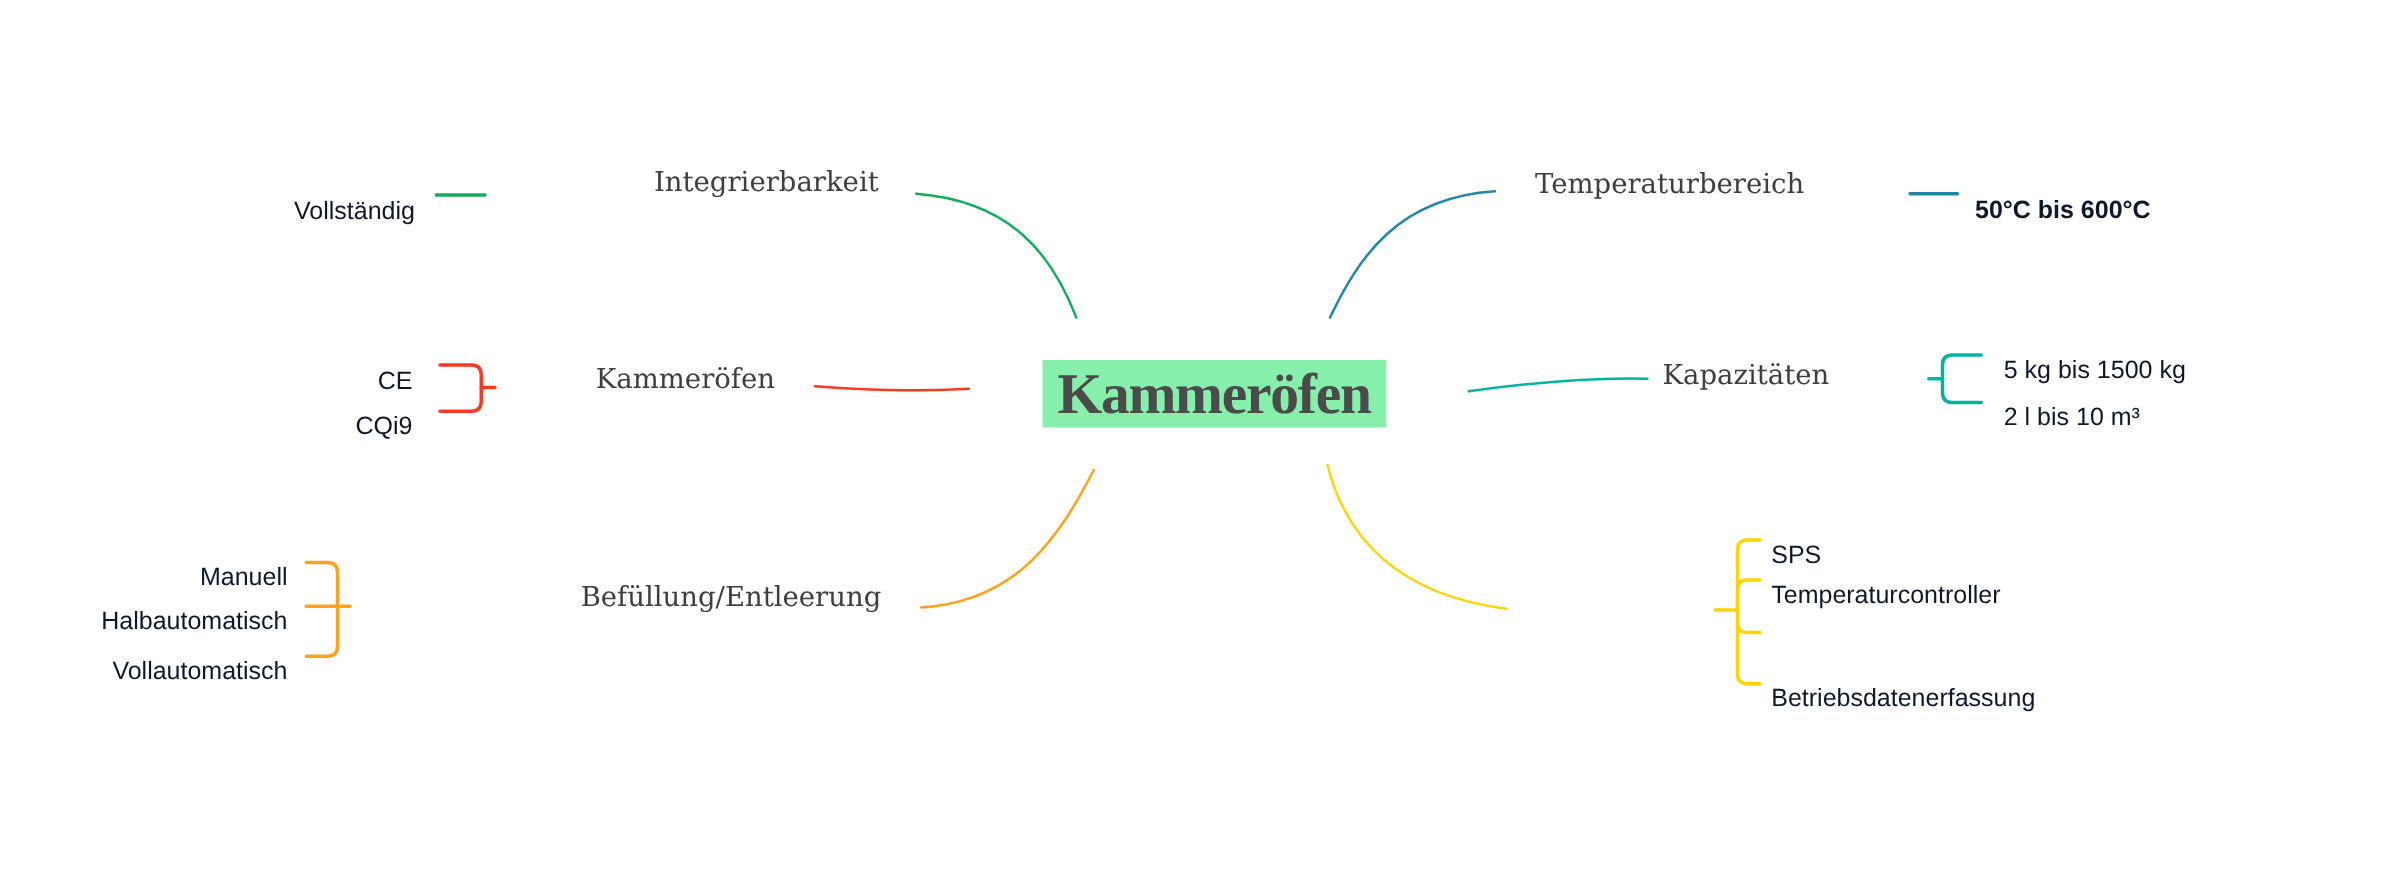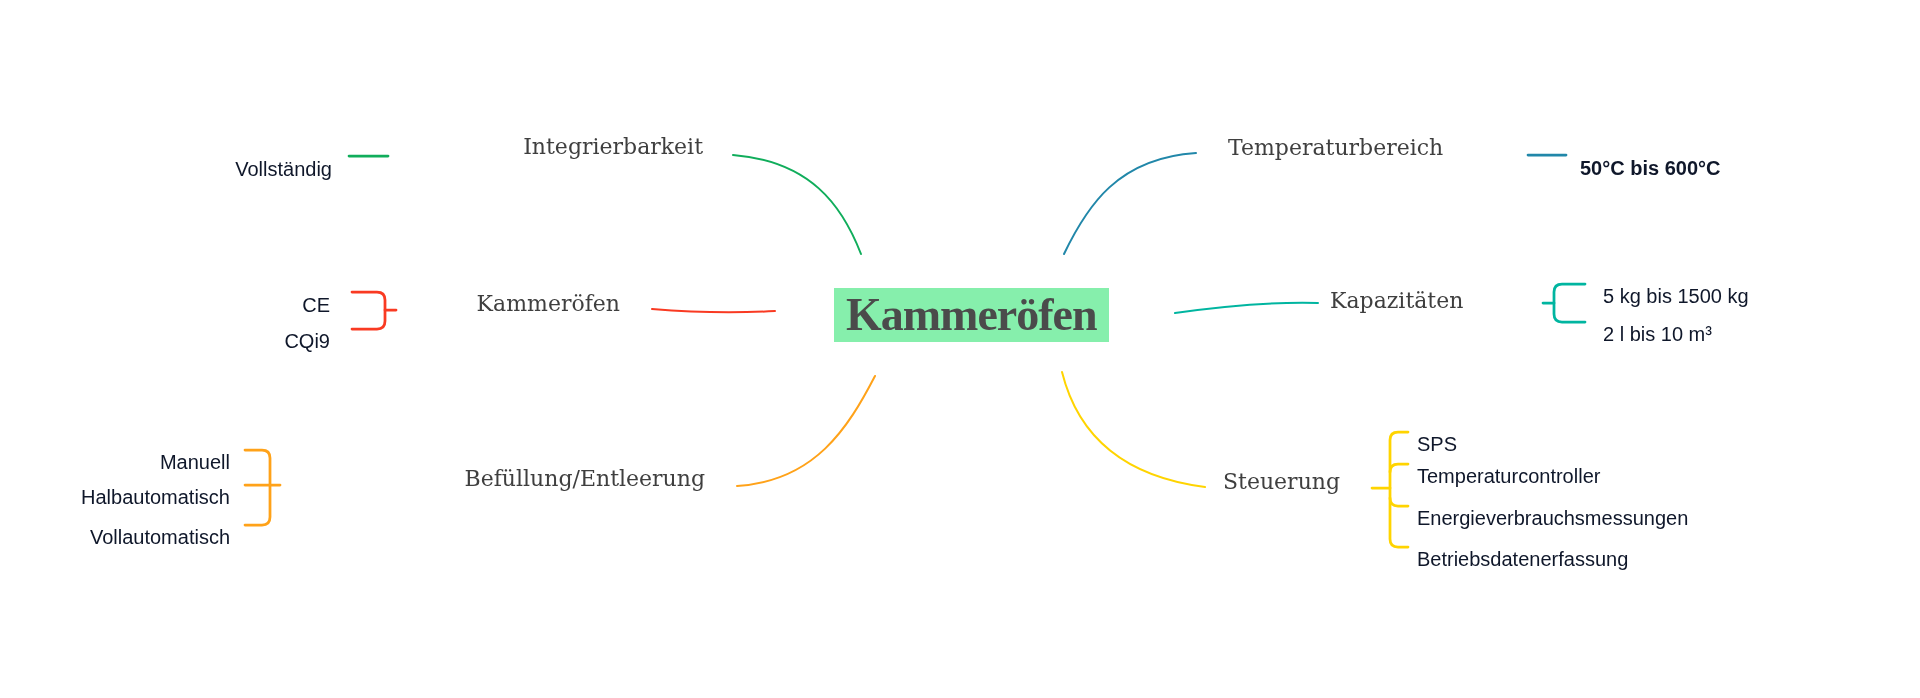--- a/index.html
+++ b/index.html
@@ -96,30 +96,28 @@
   </svg>
 
   <div class="node root pos-root">Kammeröfen</div>
 
   <div class="node topic pos-integrierbarkeit">Integrierbarkeit</div>
   <div class="node topic pos-konformitaet">Kammeröfen</div>
   <div class="node topic pos-befuellung">Befüllung/Entleerung</div>
 
   <div class="node topic pos-temperaturbereich">Temperaturbereich</div>
   <div class="node topic pos-kapazitaeten">Kapazitäten</div>
-  <div class="node topic pos-steuerung">Steuerung</div>
 
   <div class="node child pos-vollstaendig">Vollständig</div>
   <div class="node child pos-ce">CE</div>
   <div class="node child pos-cqi9">CQi9</div>
   <div class="node child pos-manuell">Manuell</div>
   <div class="node child pos-halbautomatisch">Halbautomatisch</div>
   <div class="node child pos-vollautomatisch">Vollautomatisch</div>
 
   <div class="node child pos-temp-value">50°C bis 600°C</div>
   <div class="node child pos-cap-value-0">5 kg bis 1500 kg</div>
   <div class="node child pos-cap-value-1">2 l bis 10 m³</div>
   <div class="node child pos-sps">SPS</div>
   <div class="node child pos-temperaturcontroller">Temperaturcontroller</div>
-  <div class="node child pos-energieverbrauchsmessungen">Energieverbrauchsmessungen</div>
   <div class="node child pos-betriebsdatenerfassung">Betriebsdatenerfassung</div>
 
 </div>
 
 </body></html>

